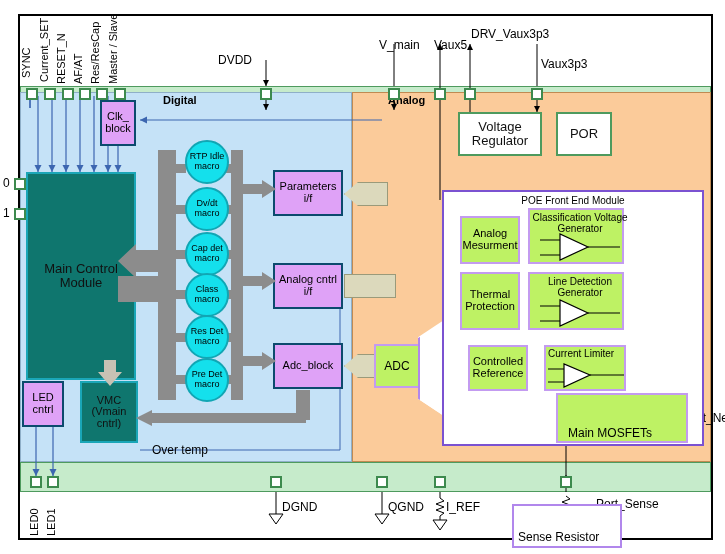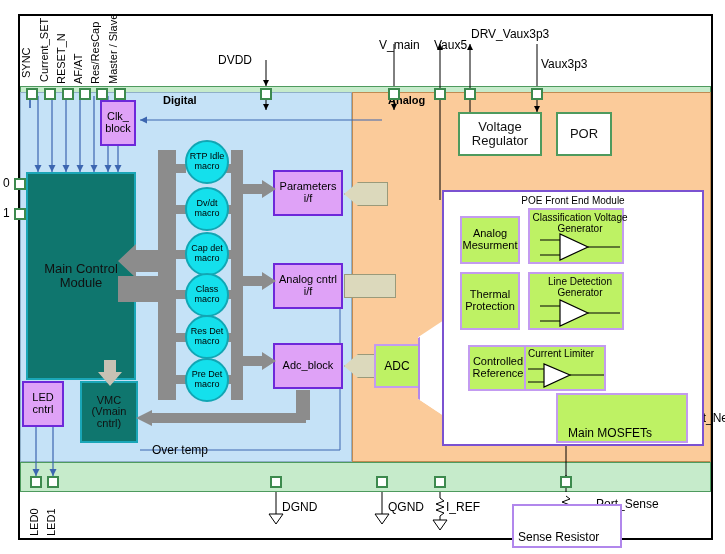--- a/index.html
+++ b/index.html
@@ -10,21 +10,21 @@
 
   
   .chassis{left:18px;top:14px;width:695px;height:526px;border:2px solid #000;background:#fff;}
 
   
   .greenband{background:#C6EBCB;border:1px solid #4E9A5E;}
 
   
   .digital{background:#C5E2F7;border:1px solid #8FAFC8;}
   .analog{background:#FBCB9A;border:1px solid #C08A52;}
-  .blk-purple{border:2px solid #6d28d9;background:#DFA2F7;}
+  .blk-purple{border:2px solid #0c4a6e;background:#DFA2F7;}
   .blk-cyan{border:2px solid #1AA6B7;background:#0f766e;color:#111;}
   .blk-white{border:2px solid #4E9A5E;background:#fff;color:#111;}
   .blk-poe{border:2px solid #7B52D1;background:#fff;}
   .blk-sub{border:2px solid #C39BF0;background:#bef264;}
   .blk-sense{border:2px solid #B187EC;background:#fff;}
 
   .macro{border:2px solid #11A6B4;background:#14E0EC;border-radius:50%;color:#000;}
 
   .lbl{color:#000;}
   .bold{font-weight:bold;}
@@ -336,21 +336,21 @@
     <svg style="position:absolute;left:0;top:22px;width:96px;height:34px;">
       <path d="M30,4 L30,30 L58,17 z" fill="#fff" stroke="#000" stroke-width="1.2"></path>
       <path d="M10,10 L30,10 M10,25 L30,25 M58,17 L90,17" stroke="#000" stroke-width="1.2" fill="none"></path>
     </svg>
   </div>
 
   <div class="abs blk-sub ctr" style="left:468px;top:345px;width:60px;height:46px;font-size:11px;padding:2px;">
     <span>Controlled Reference</span>
   </div>
 
-  <div class="abs blk-sub" style="left:524px;top:345px;width:82px;height:46px;">
+  <div class="abs blk-sub" style="left:544px;top:345px;width:82px;height:46px;">
     <div style="position:absolute;left:2px;top:1px;width:78px;font-size:10px;line-height:1.1;">Current Limiter</div>
     <svg style="position:absolute;left:0;top:14px;width:82px;height:30px;">
       <path d="M18,3 L18,26 L44,14 z" fill="#fff" stroke="#000" stroke-width="1.2"></path>
       <path d="M2,8 L18,8 M2,21 L18,21 M44,14 L78,14" stroke="#000" stroke-width="1.2" fill="none"></path>
     </svg>
   </div>
 
   <div class="abs blk-sub" style="left:556px;top:393px;width:132px;height:50px;"></div>
   <div class="abs lbl" style="left:568px;top:426px;font-size:12px;">Main MOSFETs</div>
 

